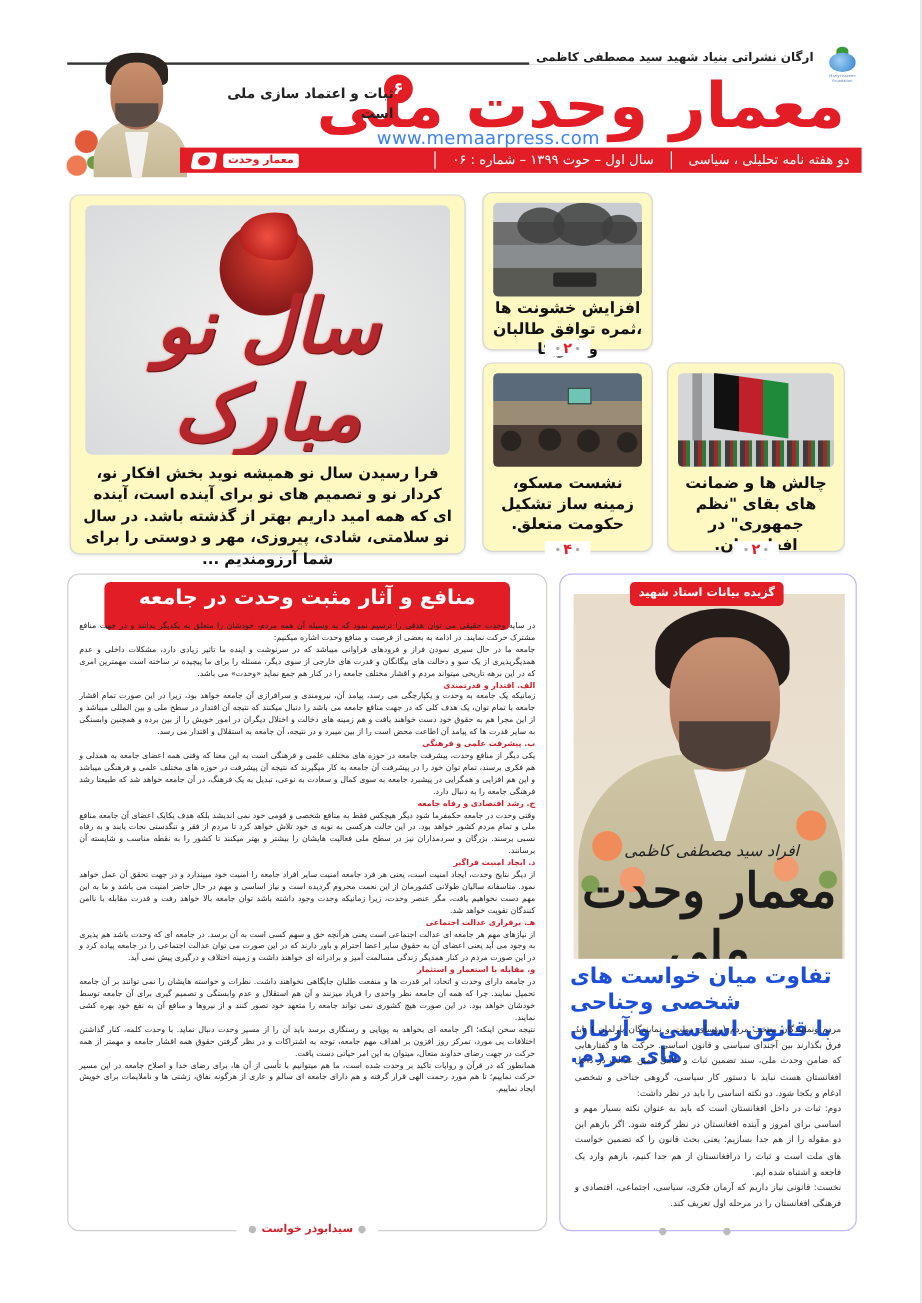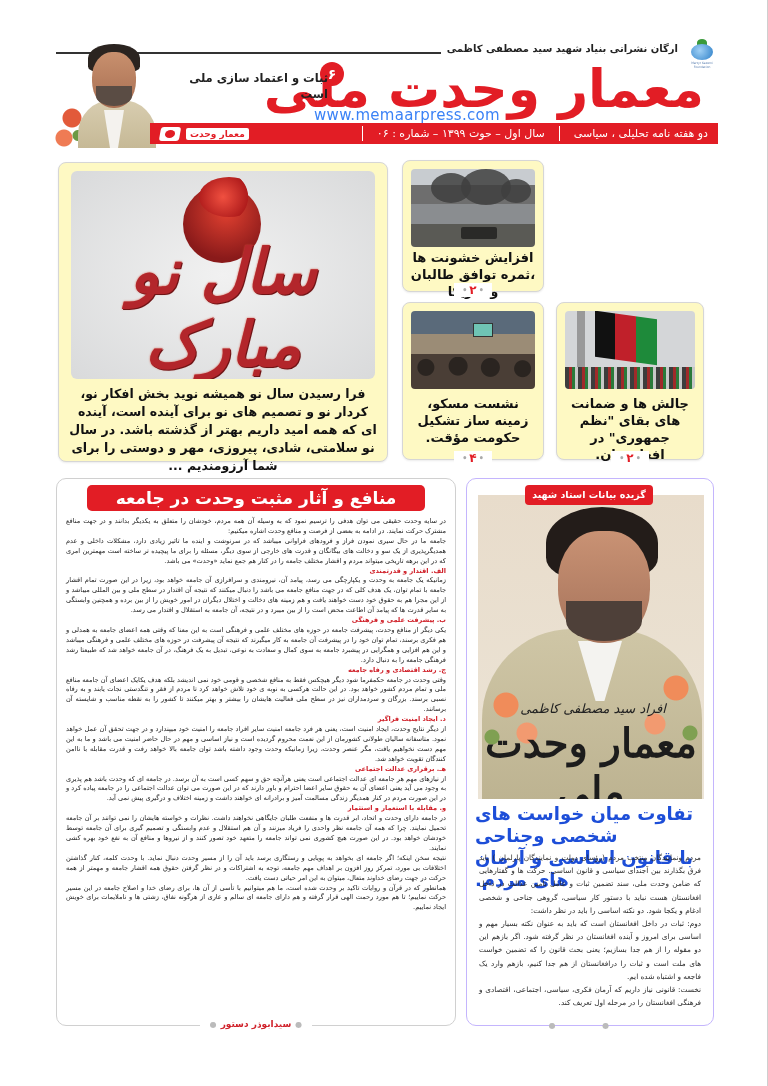--- a/index.html
+++ b/index.html
@@ -67,21 +67,21 @@
 
   
   .nowruz-img { position: absolute; left: 12px; top: 8px; right: 12px; height: 208px; border-radius: 6px; background: radial-gradient(ellipse at 50% 50%, #f1f1f1, #d9dadb); overflow: hidden; }
   .nowruz-img .sun { position: absolute; left: 112px; top: 14px; width: 78px; height: 78px; border-radius: 50%; background: radial-gradient(circle at 55% 35%, #e04030, #8a1a1a 70%); }
   .nowruz-img .flower { position: absolute; left: 128px; top: 6px; width: 60px; height: 40px; border-radius: 50%; background: radial-gradient(circle at 40% 50%, #f05040, #b01c1c 60%, transparent 62%); }
   .nowruz-img .callig { position: absolute; left: 0; right: 0; top: 64px; text-align: center; font-family: "DejaVu Serif", serif; font-size: 62px; font-weight: bold; color: #b3262b; direction: rtl; font-style: italic; text-shadow: 1px 1px 0 #6e1416, 0 0 2px #d24e3a; letter-spacing: -3px; }
   .nowruz-text { position: absolute; left: 10px; right: 10px; top: 222px; font-size: 12.5px; font-weight: bold; text-align: center; direction: rtl; line-height: 18px; color: #111; }
 
   
   .article { position: absolute; left: 56px; top: 478px; width: 400px; height: 548px; border: 1px solid #d0d0d0; border-radius: 10px; background: #fff; }
-  .article-title { position: absolute; left: 30px; right: 30px; top: 6px; height: 26px; background: #e21d25; color: #fff; border-radius: 5px; font-size: 17px; font-weight: bold; text-align: center; line-height: 26px; direction: rtl; }
+  .article-title { position: absolute; left: 30px; right: 30px; top: 6px; height: 40px; background: #e21d25; color: #fff; border-radius: 5px; font-size: 17px; font-weight: bold; text-align: center; line-height: 26px; direction: rtl; }
   .article-body { position: absolute; left: 9px; right: 9px; top: 38px; font-size: 6.6px; line-height: 9.9px; direction: rtl; text-align: justify; color: #222; }
   .article-body p { margin: 0; }
   .article-body .sub { color: #d0212a; font-weight: bold; }
   .byline { position: absolute; left: 0; right: 0; bottom: -6px; text-align: center; }
   .byline span { background: #fff; color: #d0212a; font-size: 9px; font-weight: bold; padding: 0 6px; direction: rtl; }
   .byline span::before, .byline span::after { content: "●"; color: #bbb; margin: 0 4px; font-size: 8px; }
 
   
   .quote-panel { position: absolute; left: 466px; top: 478px; width: 248px; height: 548px; border: 1px solid #c4b5fd; border-radius: 10px; background: #fff; }
   .quote-badge { position: absolute; left: 58px; top: 6px; width: 128px; height: 20px; background: #e21d25; color: #fff; font-size: 9.5px; font-weight: bold; border-radius: 4px; text-align: center; line-height: 20px; direction: rtl; z-index: 3; }
@@ -162,21 +162,21 @@
     </div>
     <div class="headline" style="top:92px">چالش ها و ضمانت های بقای "نظم جمهوری" در افغانستان.</div>
     <div class="page-num"><span>۲</span></div>
   </div>
 
   <div class="card" style="left:402px; top:302px; width:142px; height:158px;">
     <div class="thumb img-meeting">
       <div class="screen"></div>
         <div class="heads"></div>
     </div>
-    <div class="headline" style="top:92px">نشست مسکو، زمینه ساز تشکیل حکومت مؤقت.</div>
+    <div class="headline" style="top:92px">نشست مسکو، زمینه ساز تشکیل حکومت متعلق.</div>
     <div class="page-num"><span>۴</span></div>
   </div>
 
   <div class="card" style="left:58px; top:162px; width:330px; height:300px;">
     <div class="nowruz-img">
       <div class="sun"></div>
       <div class="flower"></div>
       <div class="callig">سال نو مبارک</div>
     </div>
     <div class="nowruz-text">فرا رسیدن سال نو همیشه نوید بخش افکار نو، کردار نو و تصمیم های نو برای آینده است، آینده ای که همه امید داریم بهتر از گذشته باشد. در سال نو سلامتی، شادی، پیروزی، مهر و دوستی را برای شما آرزومندیم ...</div>
@@ -195,21 +195,21 @@
       <p>وقتی وحدت در جامعه حکمفرما شود دیگر هیچکس فقط به منافع شخصی و قومی خود نمی اندیشد بلکه هدف یکایک اعضای آن جامعه منافع ملی و تمام مردم کشور خواهد بود. در این حالت هرکسی به نوبه ی خود تلاش خواهد کرد تا مردم از فقر و تنگدستی نجات یابند و به رفاه نسبی برسند. بزرگان و سردمداران نیز در سطح ملی فعالیت هایشان را بیشتر و بهتر میکنند تا کشور را به نقطه مناسب و شایسته آن برسانند.</p>
       <p class="sub">د. ایجاد امنیت فراگیر</p>
       <p>از دیگر نتایج وحدت، ایجاد امنیت است، یعنی هر فرد جامعه امنیت سایر افراد جامعه را امنیت خود میپندارد و در جهت تحقق آن عمل خواهد نمود. متاسفانه سالیان طولانی کشورمان از این نعمت محروم گردیده است و نیاز اساسی و مهم در حال حاضر امنیت می باشد و ما به این مهم دست نخواهیم یافت، مگر عنصر وحدت، زیرا زمانیکه وحدت وجود داشته باشد توان جامعه بالا خواهد رفت و قدرت مقابله با ناامن کنندگان تقویت خواهد شد.</p>
       <p class="sub">هـ. برقراری عدالت اجتماعی</p>
       <p>از نیازهای مهم هر جامعه ای عدالت اجتماعی است یعنی هرآنچه حق و سهم کسی است به آن برسد. در جامعه ای که وحدت باشد هم پذیری به وجود می آید یعنی اعضای آن به حقوق سایر اعضا احترام و باور دارند که در این صورت می توان عدالت اجتماعی را در جامعه پیاده کرد و در این صورت مردم در کنار همدیگر زندگی مسالمت آمیز و برادرانه ای خواهند داشت و زمینه اختلاف و درگیری پیش نمی آید.</p>
       <p class="sub">و. مقابله با استعمار و استثمار</p>
       <p>در جامعه دارای وحدت و اتحاد، ابر قدرت ها و منفعت طلبان جایگاهی نخواهند داشت. نظرات و خواسته هایشان را نمی توانند بر آن جامعه تحمیل نمایند. چرا که همه آن جامعه نظر واحدی را فریاد میزنند و آن هم استقلال و عدم وابستگی و تصمیم گیری برای آن جامعه توسط خودشان خواهد بود. در این صورت هیچ کشوری نمی تواند جامعه را متعهد خود تصور کنند و از نیروها و منافع آن به نفع خود بهره کشی نمایند.</p>
       <p>نتیجه سخن اینکه؛ اگر جامعه ای بخواهد به پویایی و رستگاری برسد باید آن را از مسیر وحدت دنبال نماید. با وحدت کلمه، کنار گذاشتن اختلافات بی مورد، تمرکز روز افزون بر اهداف مهم جامعه، توجه به اشتراکات و در نظر گرفتن حقوق همه اقشار جامعه و مهمتر از همه حرکت در جهت رضای خداوند متعال، میتوان به این امر حیاتی دست یافت.</p>
       <p>همانطور که در قرآن و روایات تاکید بر وحدت شده است، ما هم میتوانیم با تأسی از آن ها، برای رضای خدا و اصلاح جامعه در این مسیر حرکت نماییم؛ تا هم مورد رحمت الهی قرار گرفته و هم دارای جامعه ای سالم و عاری از هرگونه نفاق، زشتی ها و ناملایمات برای خویش ایجاد نماییم.</p>
     </div>
-    <div class="byline"><span>سیدابوذر دستور</span></div>
+    <div class="byline"><span>سیدابوذر خواست</span></div>
   </article>
 
   <aside class="quote-panel">
     <div class="quote-badge">گزیده بیانات استاد شهید</div>
     <div class="quote-portrait">
       <div class="suit"></div>
       <div class="shirt"></div>
       <div class="hair"></div>
       <div class="face"></div>
       <div class="beard"></div>

